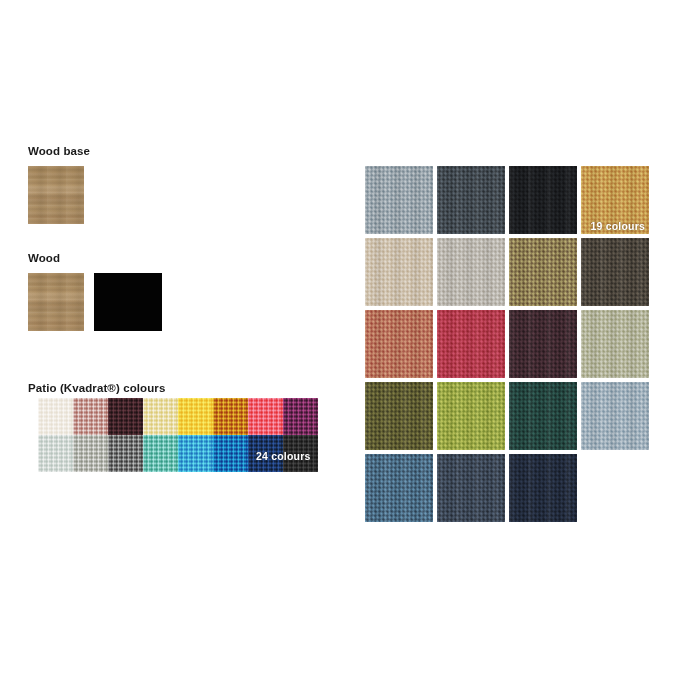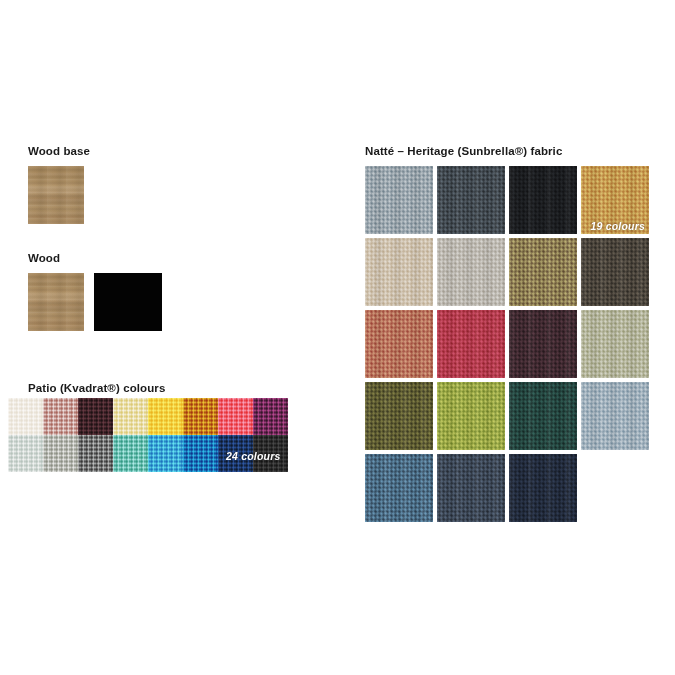--- a/index.html
+++ b/index.html
@@ -144,21 +144,20 @@
   .feet-row{display:flex;gap:10px;}
 
   
   .count-label{
     position:absolute;
     right:4px;
     bottom:2px;
     color:#ffffff;
     font-size:10.5px;
     font-weight:bold;
-    font-style:italic;
     letter-spacing:.2px;
     white-space:nowrap;
     text-shadow:0 0 2px rgba(0,0,0,.45);
     pointer-events:none;
     z-index:5;
   }
 </style>
 </head>
 <body>
 
@@ -181,21 +180,21 @@
       <div class="swatch wood" style="width:56px;height:58px;">
         <span class="slub"></span>
       </div>
       <div class="swatch black" style="width:68px;height:58px;"></div>
     </div>
   </div>
 
   <div class="blk" style="left:28px;top:383px;">
     <div class="heading">Patio (Kvadrat®) colours</div>
   </div>
-  <div class="blk" style="left:8px;top:398px;">
+  <div class="blk" style="left:38px;top:398px;">
     <div class="patio-grid" id="patio-grid">
         <div class="patio-cell" style="background: rgb(239, 234, 225);">
           <span class="mesh"></span>
         </div>
         <div class="patio-cell" style="background: rgb(198, 154, 148);">
           <span class="mesh"></span>
         </div>
         <div class="patio-cell" style="background: rgb(61, 34, 39);">
           <span class="mesh"></span>
         </div>
@@ -235,23 +234,20 @@
         <div class="patio-cell" style="background: rgb(27, 52, 97);">
           <span class="mesh"></span>
         </div>
         <div class="patio-cell" style="background: rgb(43, 43, 43);">
           <span class="mesh"></span>
         </div>
       </div>
     <span class="count-label" id="patio-count" style="position: absolute; left: 218px; top: 52px;">24 colours</span>
   </div>
 
-  <div class="blk" style="left:365px;top:146px;">
-    <div class="heading">Natté – Heritage (Sunbrella®) fabric</div>
-  </div>
   <div class="blk" style="left:365px;top:166px;">
     <div class="natte-grid" id="natte-grid">
         <div class="natte-cell" style="background: rgb(154, 166, 174);">
           <span class="weave"></span>
           <span class="slub"></span>
         </div>
         <div class="natte-cell" style="background: rgb(65, 73, 80);">
           <span class="weave"></span>
           <span class="slub"></span>
         </div>

